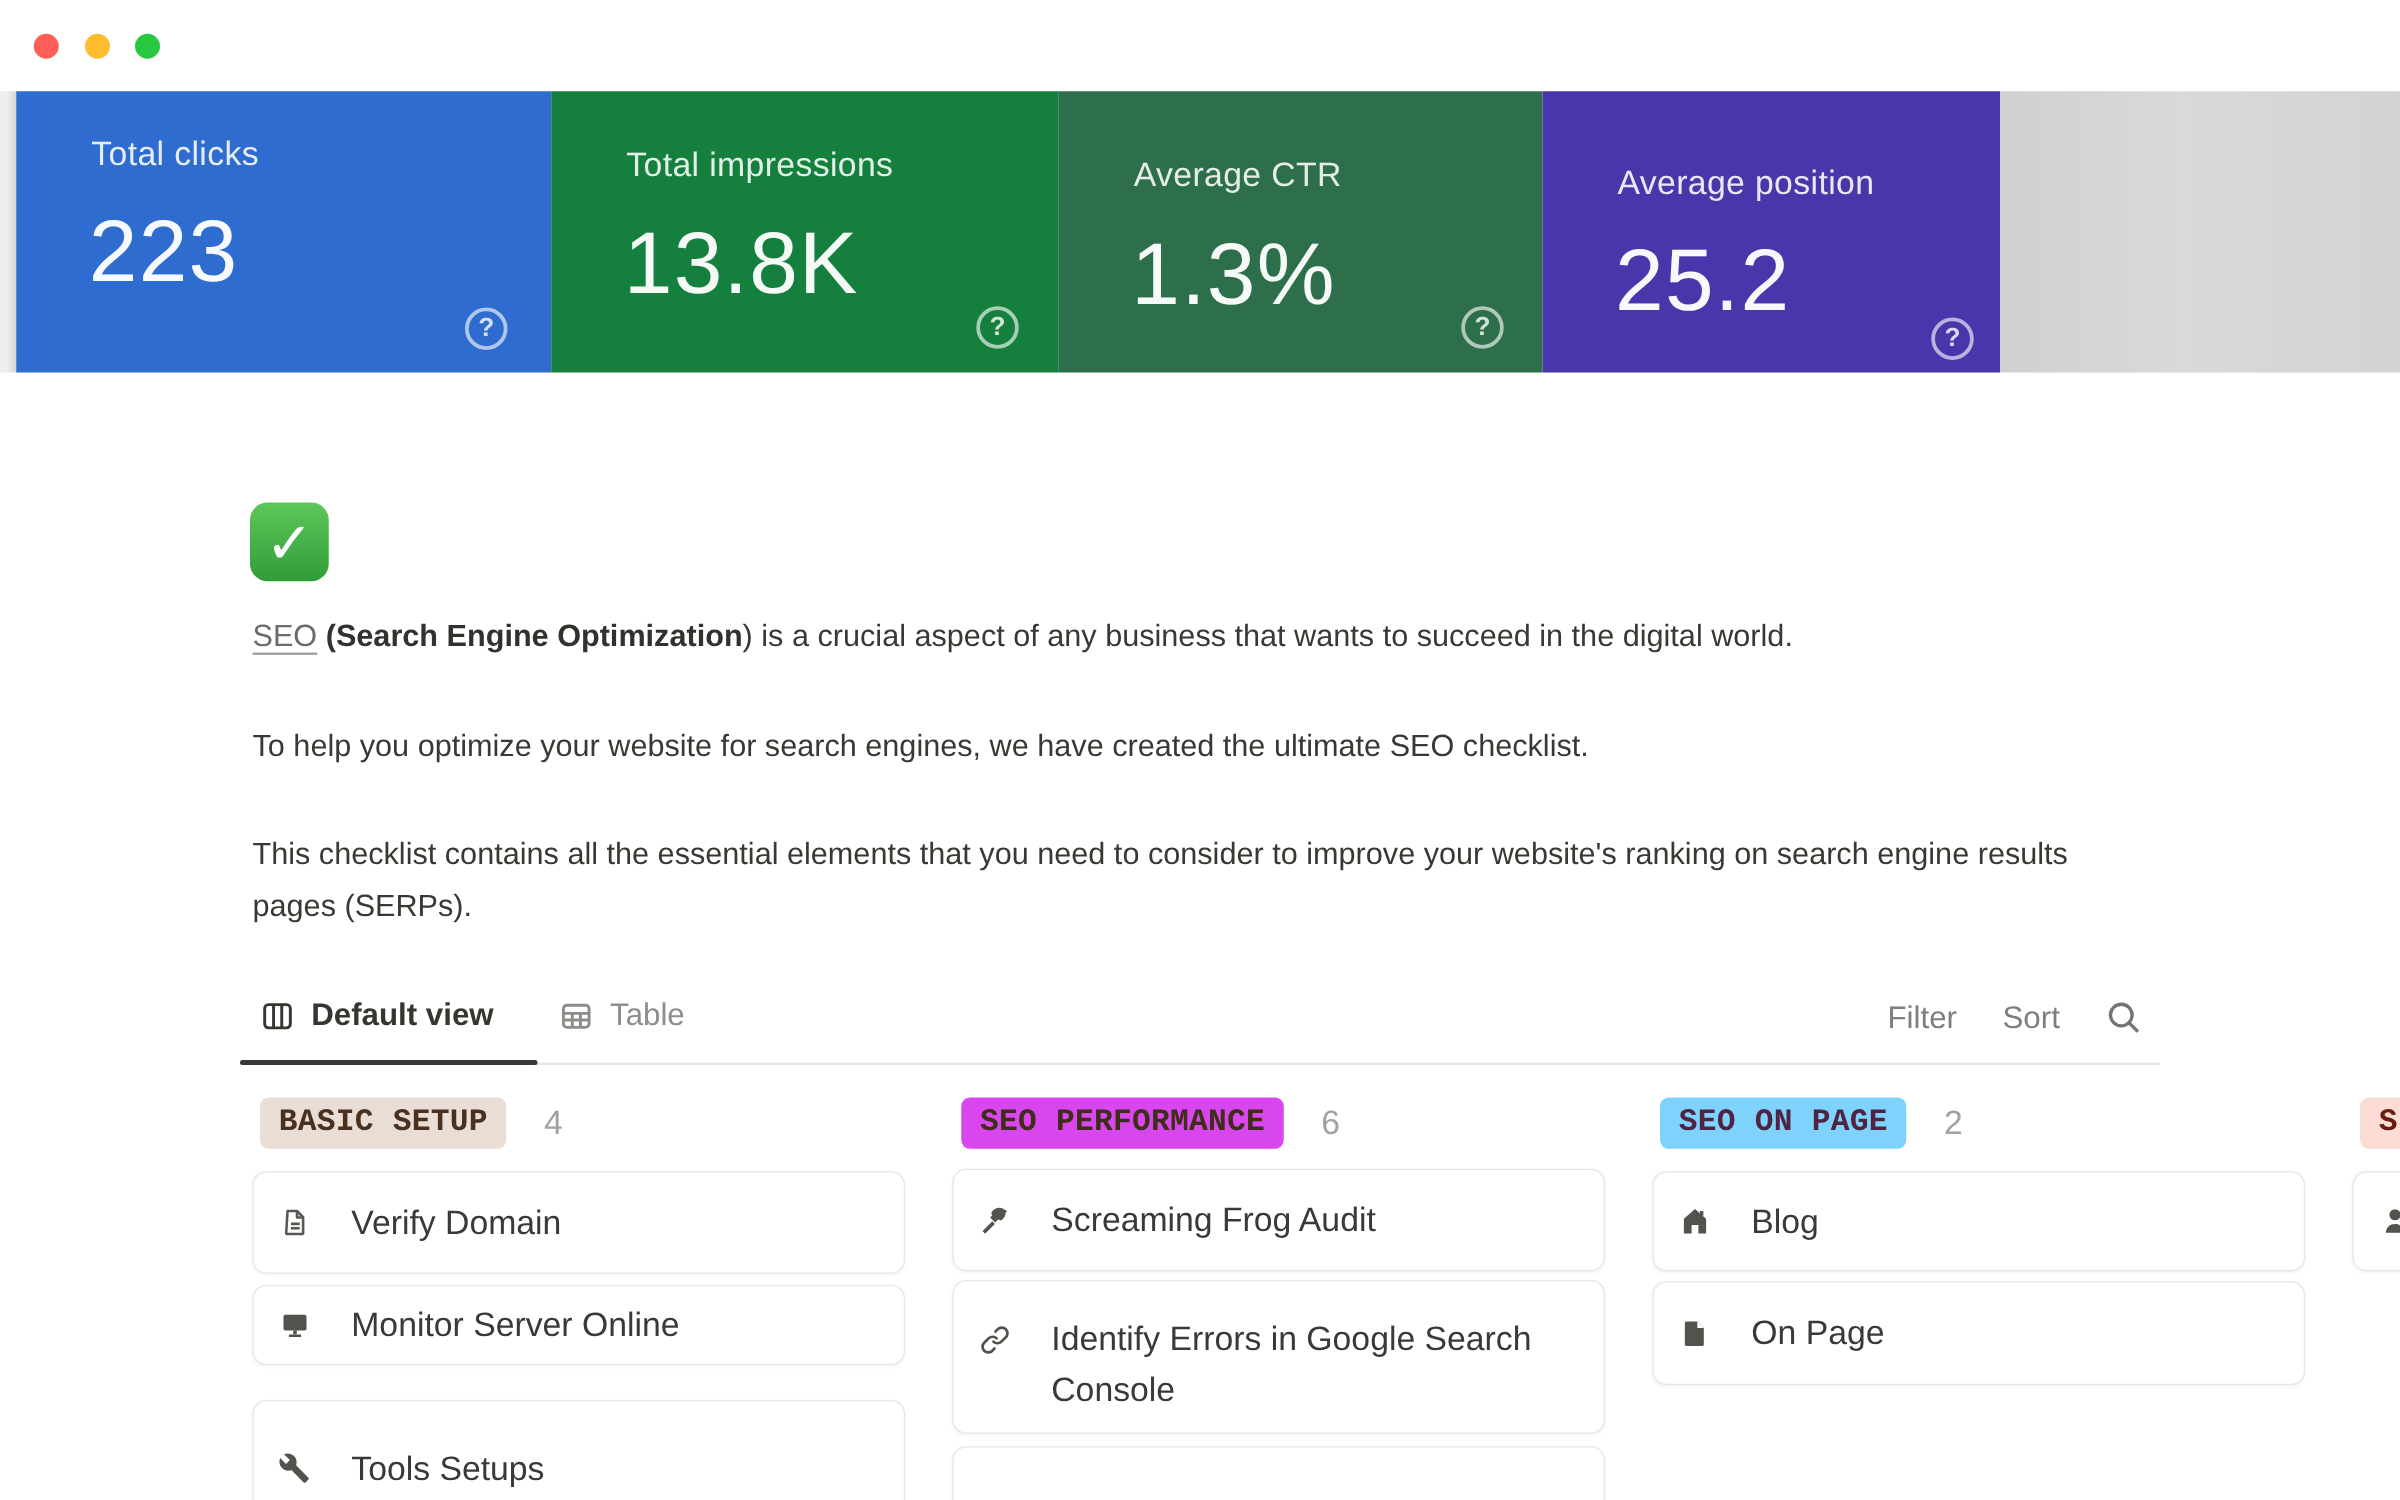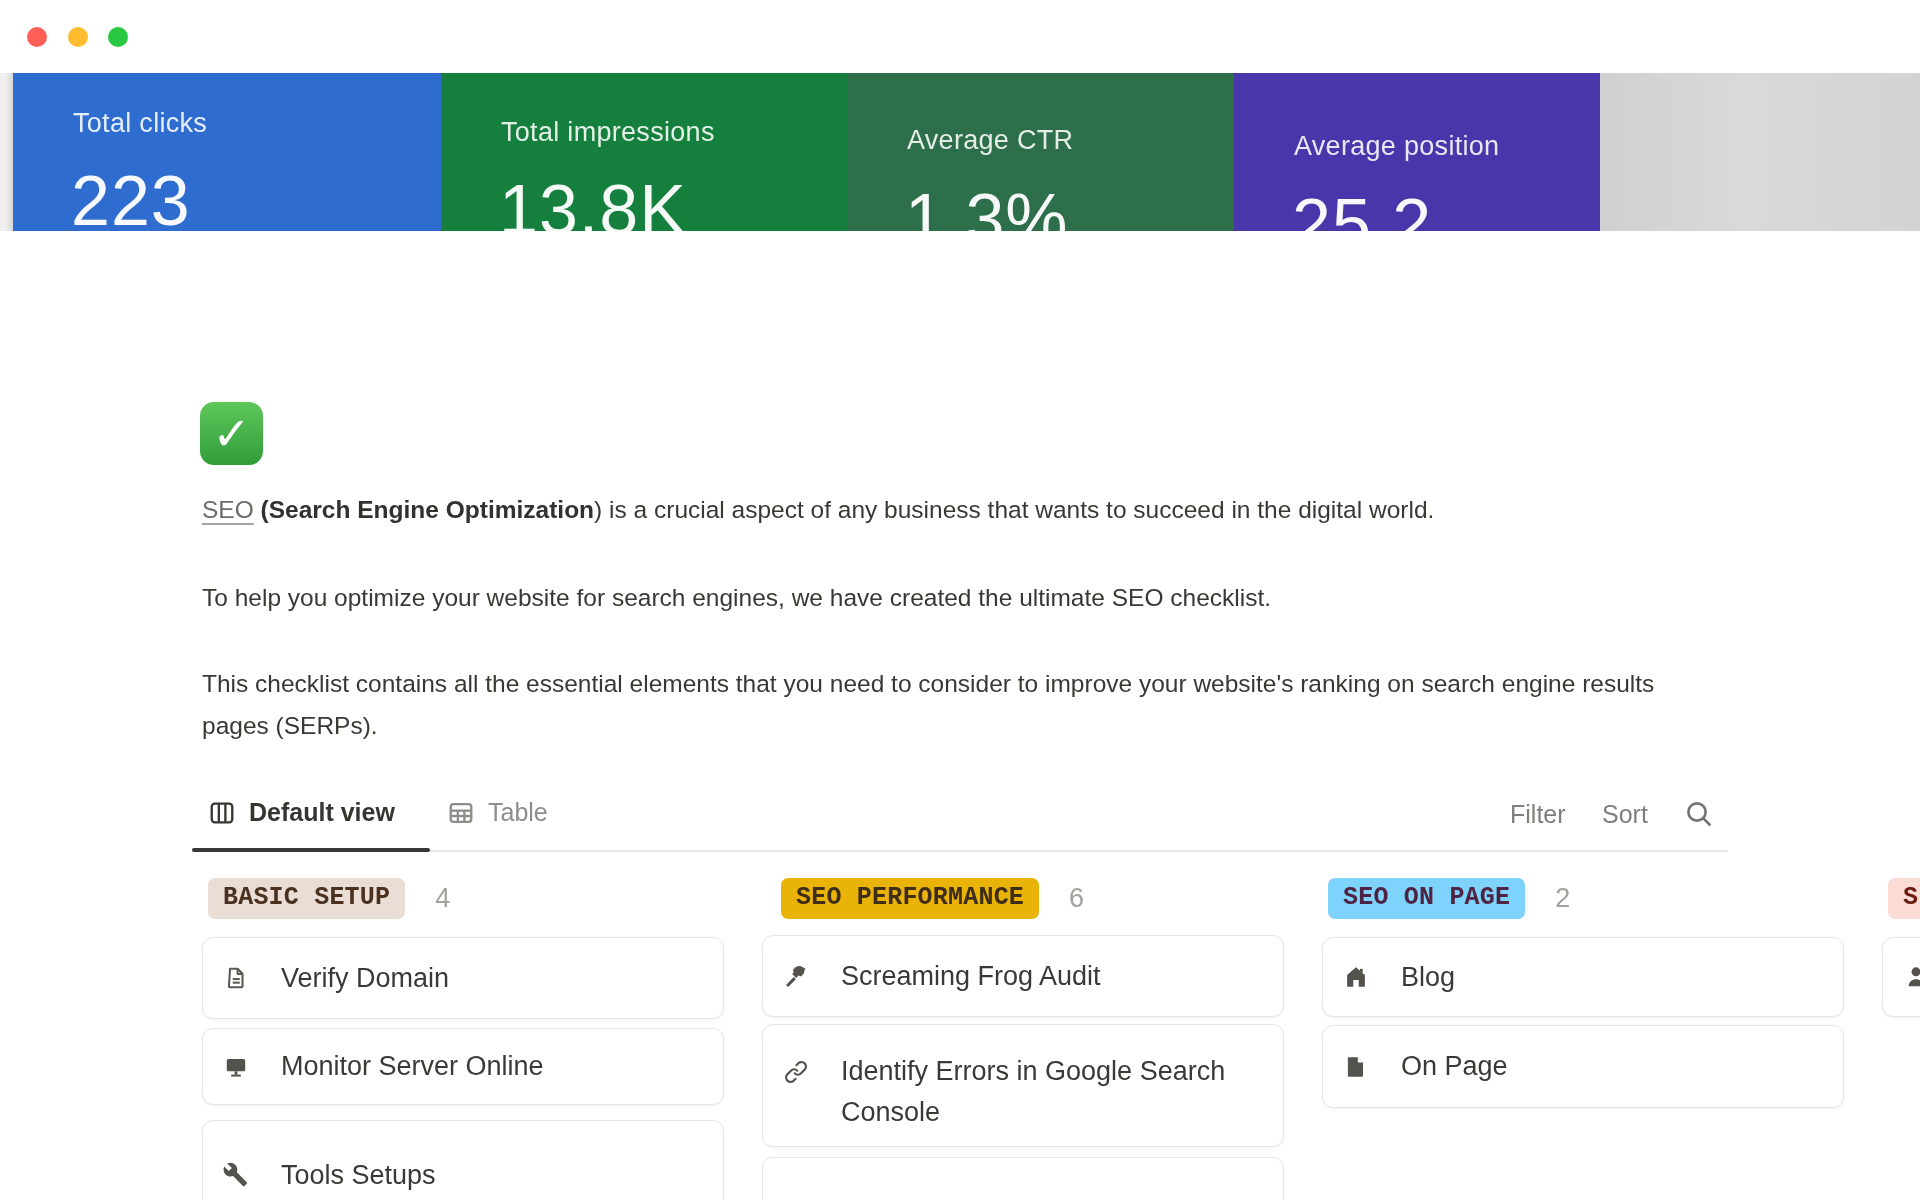--- a/index.html
+++ b/index.html
@@ -5,21 +5,21 @@
   * { margin:0; padding:0; box-sizing:border-box; }
   html,body { width:1920px; height:1200px; overflow:hidden; background:#ffffff;
               font-family:"Liberation Sans","DejaVu Sans",sans-serif; }
   .stage { position:relative; width:1920px; height:1200px; background:#fff; }
 
   
   .titlebar { position:absolute; left:0; top:0; width:1920px; height:73px; background:#fff; }
   .light { position:absolute; top:27px; width:20px; height:20px; border-radius:50%; }
 
   
-  .cover { position:absolute; left:0; top:73px; width:1920px; height:158px;
+  .cover { position:absolute; left:0; top:73px; width:1920px; height:225px;
            display:flex; filter:blur(0.6px); }
   .cover-strip { width:13px; height:100%; background:linear-gradient(90deg,#f0eeee 40%,#d8d5d6 100%); }
   .stat { position:relative; height:100%; }
   .stat-label { position:absolute; left:60px; font-size:27px; letter-spacing:.3px;
                 color:rgba(255,255,255,.88); font-weight:500; }
   .stat-value { position:absolute; left:58px; font-size:70px; color:rgba(255,255,255,.96);
                 letter-spacing:1px; }
   .help { position:absolute; width:34px; height:34px; border:3px solid rgba(255,255,255,.62);
           border-radius:50%; color:rgba(255,255,255,.8); font-size:21px; font-weight:600;
           display:flex; align-items:center; justify-content:center; }
@@ -149,38 +149,38 @@
   <div class="card" style="left:202px; top:937px; height:82px">
     <svg class="cicon" viewBox="0 0 24 24" fill="none" stroke="#5a5853" stroke-width="1.9" stroke-linejoin="round">
       <path d="M6.5 3.5h7l4.5 4.5v11.5a1 1 0 0 1-1 1h-10.5a1 1 0 0 1-1-1z"></path>
       <path d="M13.5 3.5v4.8h4.5"></path>
       <line x1="9" y1="13" x2="15.5" y2="13"></line>
         <line x1="9" y1="16.3" x2="15.5" y2="16.3"></line>
     </svg>
     <span class="ctext">Verify Domain</span>
   </div>
 
-  <div class="card" style="left:202px; top:1028px; height:77px">
+  <div class="card" style="left:202px; top:1028px; height:64px">
     <svg class="cicon" viewBox="0 0 24 24" fill="#54524d">
       <rect x="3.5" y="4.5" width="17" height="11.5" rx="1.4"></rect>
       <rect x="10.7" y="16" width="2.6" height="3"></rect>
       <path d="M7.5 19h9v1.8h-9z"></path>
     </svg>
     <span class="ctext">Monitor Server Online</span>
   </div>
 
   <div class="card" style="left:202px; top:1120px; height:110px">
     <svg class="cicon" viewBox="0 0 24 24" fill="#54524d">
       <path d="M21.9 18.6 12.8 9.5c.9-2.3.4-5-1.5-6.9C9.3.6 6.3.2 3.9 1.3L8.2 5.6 5.4 8.4 1.1 4.1C0 6.5.4 9.5 2.4 11.5c1.9 1.9 4.6 2.4 6.9 1.5l9.1 9.1c.4.4 1 .4 1.4 0l2.1-2.1c.4-.4.4-1 0-1.4z"></path>
     </svg>
     <span class="ctext">Tools Setups</span>
   </div>
 
   <div class="col-head" style="left:769px">
-    <span class="badge" style="background: #eab308; color: rgb(62, 45, 23); margin-left: 12px;">SEO PERFORMANCE</span>
+    <span class="badge" style="background: #d946ef; color: rgb(62, 45, 23);">SEO PERFORMANCE</span>
     <span class="count">6</span>
   </div>
 
   <div class="card" style="left:762px; top:935px; height:82px">
     <svg class="cicon" viewBox="0 0 24 24" fill="#54524d">
       <path d="M2.8 20.2l7.2-7.2 1.9 1.9-7.2 7.2z"></path>
       <path d="M9.2 7.2c.3-1.2 1.2-2.5 2.7-3.4 2-1.2 4.3-1.2 6.1-.2l3.2 1.9-1.2.5-.7 3.5-2.6 2.9-2.3-.8-2.3 2.2-3.7-3.7 1.6-1.6z"></path>
     </svg>
     <span class="ctext">Screaming Frog Audit</span>
   </div>

